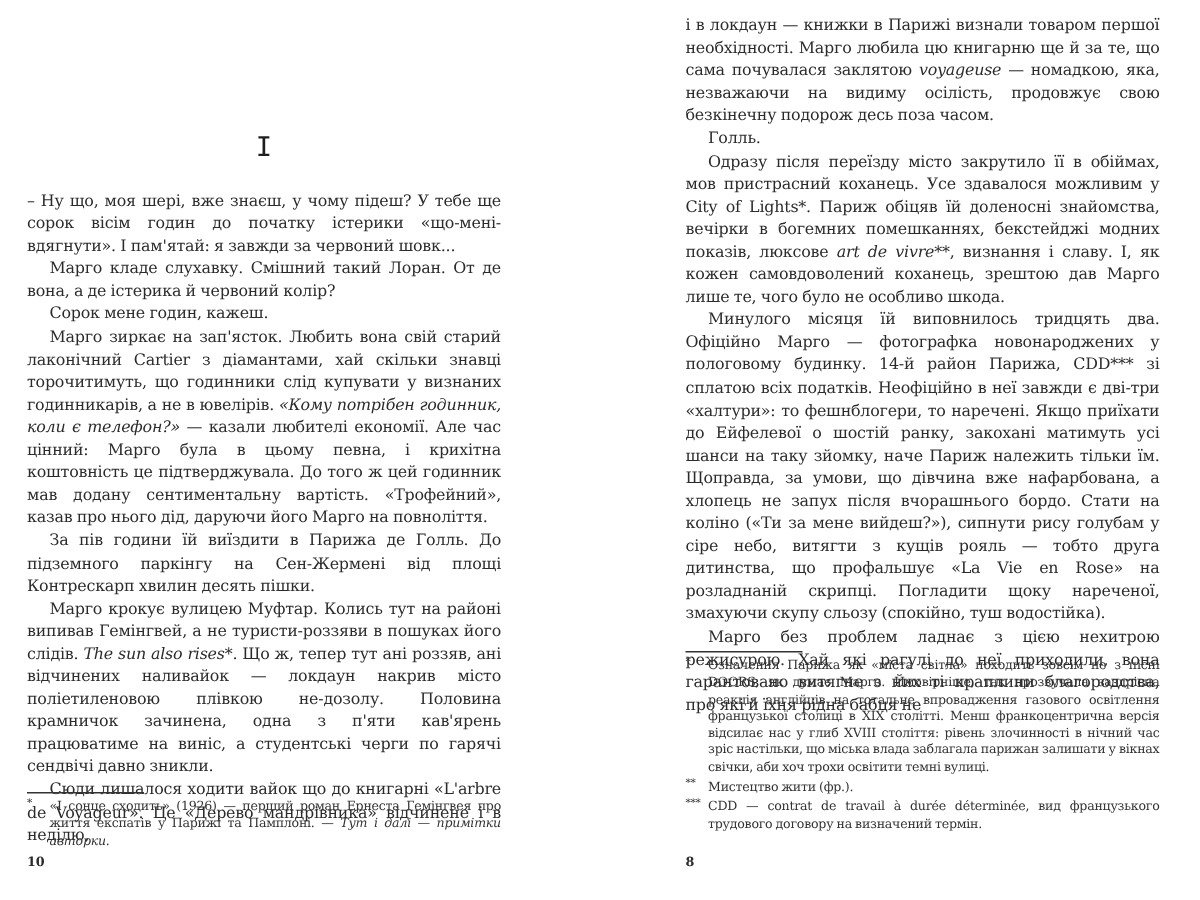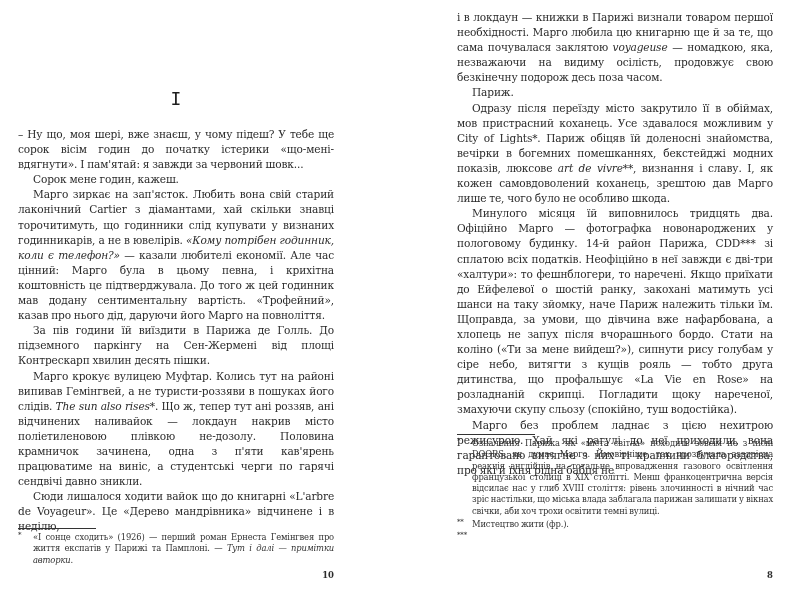--- a/index.html
+++ b/index.html
@@ -89,54 +89,55 @@
       left: 0;
       top: -2px;
       font-size: 7px;
     }
     .footnote i { font-style: italic; }
     .page-number {
       position: absolute;
       top: 570px;
       left: 0;
       width: 100%;
-      text-align: right;
+      text-align: left;
       font-size: 8.5px;
       font-weight: bold;
       color: #2b2b2b;
     }
   </style>
 </head>
 <body>
 
 <div class="page page-left">
   <div class="chapter-number">I</div>
   <div class="text-block" id="left-body">
       <p class="para noindent">– Ну що, моя шері, вже знаєш, у чому підеш? У тебе ще сорок ві­сім годин до початку істерики «що-мені-вдягнути». І пам'ятай: я завжди за червоний шовк...</p>
+      <p class="para">Марго кладе слухавку. Смішний такий Лоран. От де вона, а де істерика й червоний колір?</p>
       <p class="para">Сорок мене годин, кажеш.</p>
       <p class="para">Марго зиркає на зап'ясток. Любить вона свій старий лаконіч­ний Cartier з діамантами, хай скільки знавці торочитимуть, що годинники слід купувати у визнаних годинникарів, а не в юве­лірів. <i>«Кому потрібен годинник, коли є телефон?»</i> — казали лю­бителі економії. Але час цінний: Марго була в цьому певна, і кри­хітна коштовність це підтверджувала. До того ж цей годинник мав додану сентиментальну вартість. «Трофейний», казав про нього дід, даруючи його Марго на повноліття.</p>
       <p class="para">За пів години їй виїздити в Парижа де Голль. До підземно­го паркінгу на Сен-Жермені від площі Контрескарп хвилин де­сять пішки.</p>
       <p class="para">Марго крокує вулицею Муфтар. Колись тут на районі випи­вав Гемінгвей, а не туристи-роззяви в пошуках його слідів. <i>The sun also rises</i>*. Що ж, тепер тут ані роззяв, ані відчинених нали­вайок — локдаун накрив місто поліетиленовою плівкою не-до­золу. Половина крамничок зачинена, одна з п'яти кав'ярень працюватиме на виніс, а студентські черги по гарячі сендвічі давно зникли.</p>
       <p class="para">Сюди лишалося ходити вайок що до книгарні «L'arbre de Voyageur». Це «Дерево мандрівника» відчинене і в неділю,</p>
     </div>
   <div class="footnote-rule"></div>
   <div class="footnotes" id="left-footnotes">
       <div class="footnote"><span class="footnote-marker">*</span><span>«І сонце сходить» (1926) — перший роман Ернеста Гемінгвея про життя експатів у Парижі та Памплоні. — <i>Тут і далі — примітки авторки.</i></span></div>
     </div>
   <div class="page-number">10</div>
 </div>
 
 <div class="page page-right">
   <div class="text-block" id="right-body">
       <p class="para noindent">і в локдаун — книжки в Парижі визнали товаром першої необ­хідності. Марго любила цю книгарню ще й за те, що сама по­чувалася заклятою <i>voyageuse</i> — номадкою, яка, незважаючи на видиму осілість, продовжує свою безкінечну подорож десь поза часом.</p>
-      <p class="para">Париж.</p>
+      <p class="para">Голль.</p>
       <p class="para">Одразу після переїзду місто закрутило її в обіймах, мов при­страсний коханець. Усе здавалося можливим у City of Lights*. Париж обіцяв їй доленосні знайомства, вечірки в богемних по­мешканнях, бекстейджі модних показів, люксове <i>art de vivre</i>**, визнання і славу. І, як кожен самовдоволений коханець, зреш­тою дав Марго лише те, чого було не особливо шкода.</p>
       <p class="para">Минулого місяця їй виповнилось тридцять два. Офіційно Марго — фотографка новонароджених у пологовому будинку. 14-й район Парижа, CDD*** зі сплатою всіх податків. Неофіційно в неї завжди є дві-три «халтури»: то фешнблогери, то нарече­ні. Якщо приїхати до Ейфелевої о шостій ранку, закохані мати­муть усі шанси на таку зйомку, наче Париж належить тільки їм. Щоправда, за умови, що дівчина вже нафарбована, а хлопець не запух після вчорашнього бордо. Стати на коліно («Ти за мене вийдеш?»), сипнути рису голубам у сіре небо, витягти з кущів рояль — тобто друга дитинства, що профальшує «La Vie en Rose» на розладнаній скрипці. Погладити щоку нареченої, змахуючи скупу сльозу (спокійно, туш водостійка).</p>
       <p class="para">Марго без проблем ладнає з цією нехитрою режисурою. Хай які рагулі до неї приходили, вона гарантовано витягне з них ті краплини благородства, про які й їхня рідна бабця не</p>
     </div>
   <div class="footnote-rule"></div>
   <div class="footnotes" id="right-footnotes">
       <div class="footnote"><span class="footnote-marker">*</span><span>Означення Парижа як «міста світла» походить зовсім не з пісні DOORS, як думає Марго. Ймовірніше, так прозвучала заздрісна реакція англій­ців на тотальне впровадження газового освітлення французької сто­лиці в XIX столітті. Менш франкоцентрична версія відсилає нас у глиб XVIII століття: рівень злочинності в нічний час зріс настільки, що місь­ка влада заблагала парижан залишати у вікнах свічки, аби хоч трохи освітити темні вулиці.</span></div>
       <div class="footnote"><span class="footnote-marker">**</span><span>Мистецтво жити (фр.).</span></div>
-      <div class="footnote"><span class="footnote-marker">***</span></div>
+      <div class="footnote"><span class="footnote-marker">***</span><span>CDD — contrat de travail à durée déterminée, вид французького трудового договору на визначений термін.</span></div>
     </div>
   <div class="page-number">8</div>
 </div>
 
 </body></html>

